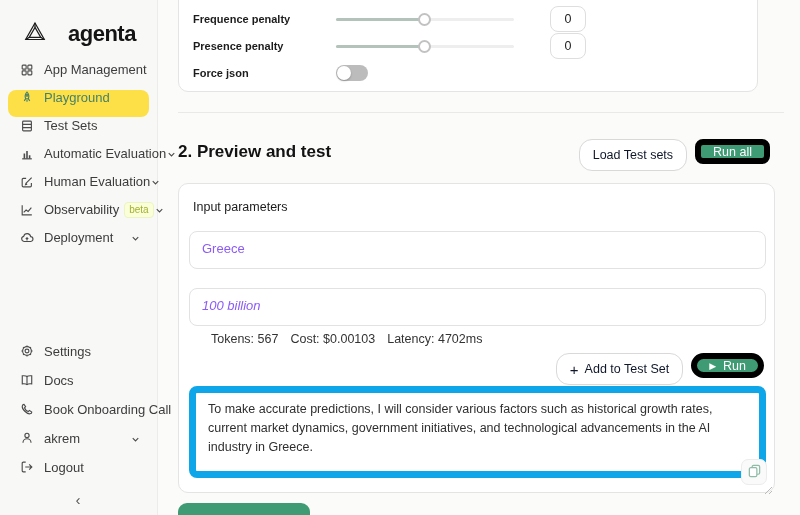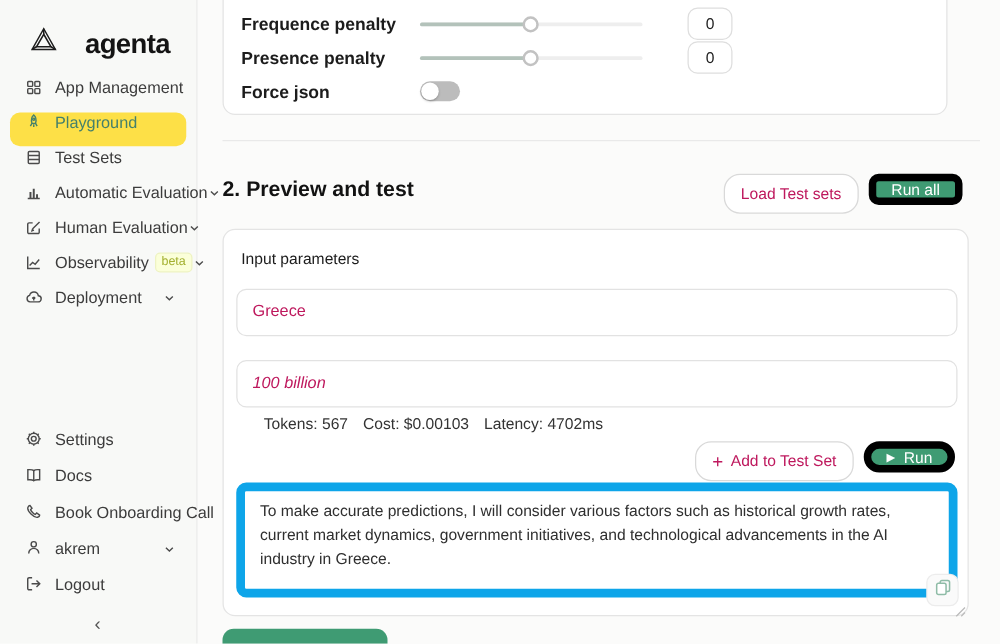--- a/index.html
+++ b/index.html
@@ -28,46 +28,46 @@
   .footer-nav .nav-item { height:28px; }
   .collapse-btn { position:absolute; left:60px; bottom:4px; width:36px; height:20px; text-align:center;
                   font-size:15px; color:#555; cursor:pointer; }
 
   
   .card { position:absolute; background:#fff; border:1px solid #e4e4e4; border-radius:10px; }
 
   
   .config-card { left:178px; top:-14px; width:580px; height:106px; padding:18px 0 0 14px; }
   .cfg-row { display:flex; align-items:center; height:27px; }
-  .cfg-label { width:143px; font-size:14px; font-weight:700; color:#1c1c1c; }
+  .cfg-label { width:143px; font-size:11px; font-weight:700; color:#1c1c1c; }
   .slider { position:relative; width:178px; height:14px; }
   .slider .track { position:absolute; left:0; right:0; top:6px; height:3px; background:#eeeeee; border-radius:2px; }
   .slider .fill { position:absolute; left:0; width:50%; top:6px; height:3px; background:#b3c2ba; border-radius:2px; }
   .slider .handle { position:absolute; left:50%; top:1px; width:13px; height:13px; margin-left:-7px;
                     background:#fff; border:2px solid #c2c2c2; border-radius:50%; }
   .val-box { margin-left:36px; width:36px; height:26px; border:1px solid #dedede; border-radius:8px;
              font-size:12.5px; color:#222; display:flex; align-items:center; justify-content:center; background:#fff; }
   .toggle { position:relative; width:32px; height:16px; background:#bcbcbc; border-radius:8px; }
   .toggle .knob { position:absolute; left:1px; top:1px; width:14px; height:14px; background:#fff; border-radius:50%;
                   box-shadow:0 1px 2px rgba(0,0,0,.25); }
 
   .divider { position:absolute; left:178px; top:112px; width:606px; height:1px; background:#e9e9e9; }
 
   .section-head { position:absolute; left:178px; top:142px; font-size:17px; font-weight:700; color:#121212; }
   .head-buttons { position:absolute; right:30px; top:139px; display:flex; gap:8px; }
   .btn { display:inline-flex; align-items:center; justify-content:center; height:25px; font-size:12.5px;
          cursor:pointer; white-space:nowrap; }
-  .btn-outline { background:#fff; border:1px solid #d9d9d9; border-radius:13px; color:#be185d; padding:15px 13px; }
+  .btn-outline { background:#fff; border:1px solid #d9d9d9; border-radius:13px; color:#0f172a; padding:15px 13px; }
   .btn-green { background:#3f9b73; border:6px solid #000000; border-radius:8px; color:#fff; padding:0 12px; }
 
   
   .input-card { left:178px; top:183px; width:597px; height:310px; }
   .ip-title { position:absolute; left:14px; top:16px; font-size:12.5px; font-weight:400; color:#1c1c1c; }
   .ta { position:absolute; left:10px; width:577px; border:1px solid #e2e2e2; border-radius:8px; background:#fff;
-        font-size:13px; color:#be185d; padding:8px 12px; line-height:1.4; }
+        font-size:13px; color:#8b5cf6; padding:8px 12px; line-height:1.4; }
   .ta-1 { top:47px; height:38px; }
   .ta-2 { top:104px; height:38px;font-style:italic; }
   .stats { position:absolute; left:12px; top:148px; display:flex; gap:12px; font-size:12.5px; color:#333;margin-left:20px; }
   .ip-buttons { position:absolute; right:10px; top:169px; display:flex; gap:8px; }
   .btn-pill { border-radius:13px; }
   .btn .plus { font-size:15px; margin-right:6px; font-weight:400; line-height:1; }
   .btn .play { font-size:9px; margin-right:7px; }
   .output { position:absolute; left:10px; top:202px; width:577px; height:92px; border:7px solid #0ea5e9;
             border-radius:8px; background:#fff; padding:7px 34px 7px 12px; font-size:12.5px; color:#2f2f2f;
             line-height:1.52; white-space:pre-wrap; overflow:hidden; }

